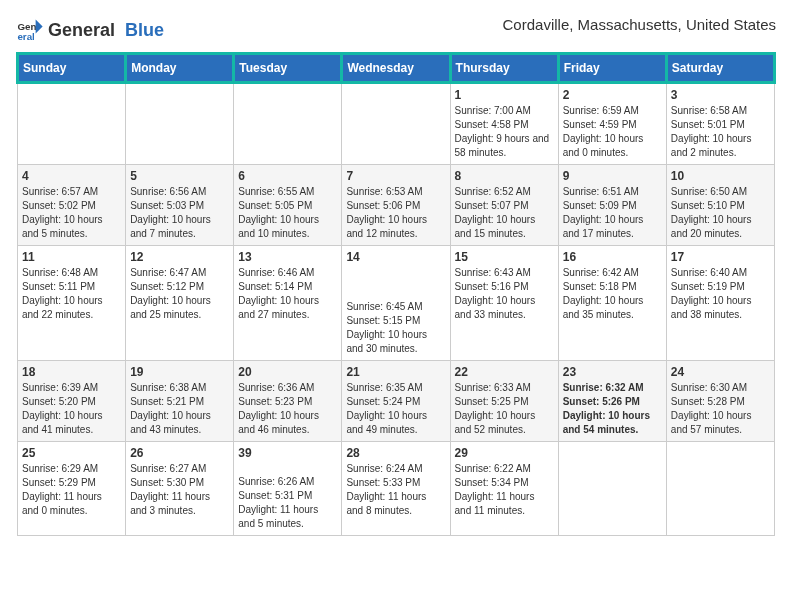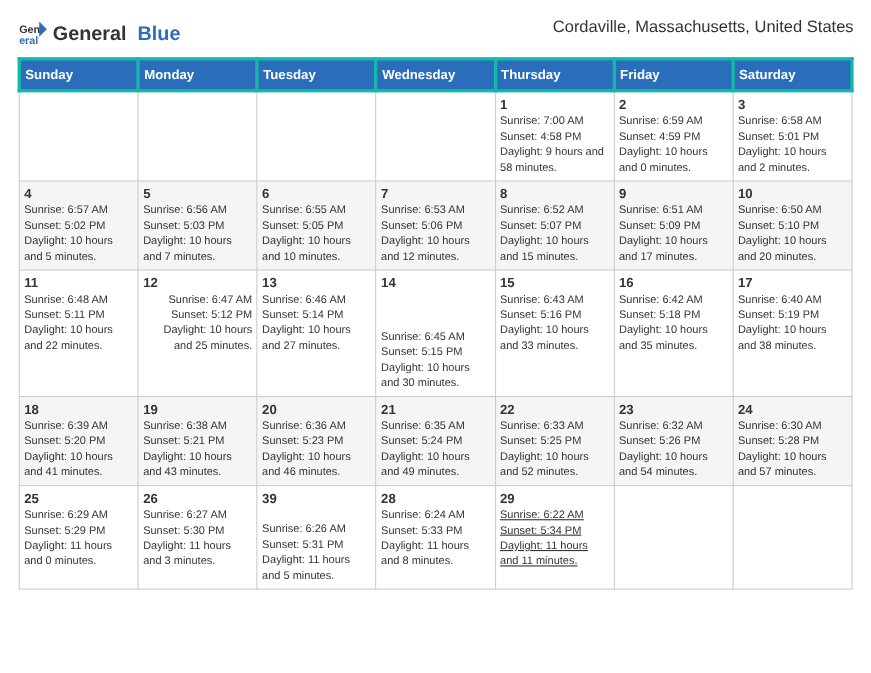--- a/index.html
+++ b/index.html
@@ -197,21 +197,21 @@
       </tr>
       <tr>
         <td>
           <div class="day-number">11</div>
           <div class="day-info" style="white-space: pre-line;">Sunrise: 6:48 AM
 Sunset: 5:11 PM
 Daylight: 10 hours and 22 minutes.</div>
         </td>
         <td>
           <div class="day-number">12</div>
-          <div class="day-info" style="white-space: pre-line; text-align: right;">Sunrise: 6:47 AM
+          <div class="day-info" style="white-space: pre-line;">Sunrise: 6:47 AM
 Sunset: 5:12 PM
 Daylight: 10 hours and 25 minutes.</div>
         </td>
         <td>
           <div class="day-number">13</div>
           <div class="day-info" style="white-space: pre-line;">Sunrise: 6:46 AM
 Sunset: 5:14 PM
 Daylight: 10 hours and 27 minutes.</div>
         </td>
         <td>
@@ -265,21 +265,21 @@
 Daylight: 10 hours and 49 minutes.</div>
         </td>
         <td>
           <div class="day-number">22</div>
           <div class="day-info" style="white-space: pre-line;">Sunrise: 6:33 AM
 Sunset: 5:25 PM
 Daylight: 10 hours and 52 minutes.</div>
         </td>
         <td>
           <div class="day-number">23</div>
-          <div class="day-info" style="white-space: pre-line;">Sunrise: 6:32 AM
+          <div class="day-info" style="white-space: pre-line; font-weight: bold;">Sunrise: 6:32 AM
 Sunset: 5:26 PM
 Daylight: 10 hours and 54 minutes.</div>
         </td>
         <td>
           <div class="day-number">24</div>
           <div class="day-info" style="white-space: pre-line;">Sunrise: 6:30 AM
 Sunset: 5:28 PM
 Daylight: 10 hours and 57 minutes.</div>
         </td>
       </tr>
@@ -303,21 +303,21 @@
 Daylight: 11 hours and 5 minutes.</div>
         </td>
         <td>
           <div class="day-number">28</div>
           <div class="day-info" style="white-space: pre-line;">Sunrise: 6:24 AM
 Sunset: 5:33 PM
 Daylight: 11 hours and 8 minutes.</div>
         </td>
         <td>
           <div class="day-number">29</div>
-          <div class="day-info" style="white-space: pre-line; text-decoration: underline;">Sunrise: 6:22 AM
+          <div class="day-info" style="white-space: pre-line;">Sunrise: 6:22 AM
 Sunset: 5:34 PM
 Daylight: 11 hours and 11 minutes.</div>
         </td>
         <td class="empty-cell"></td>
         <td class="empty-cell"></td>
       </tr>
     </tbody>
 </table>
 
 </body></html>

